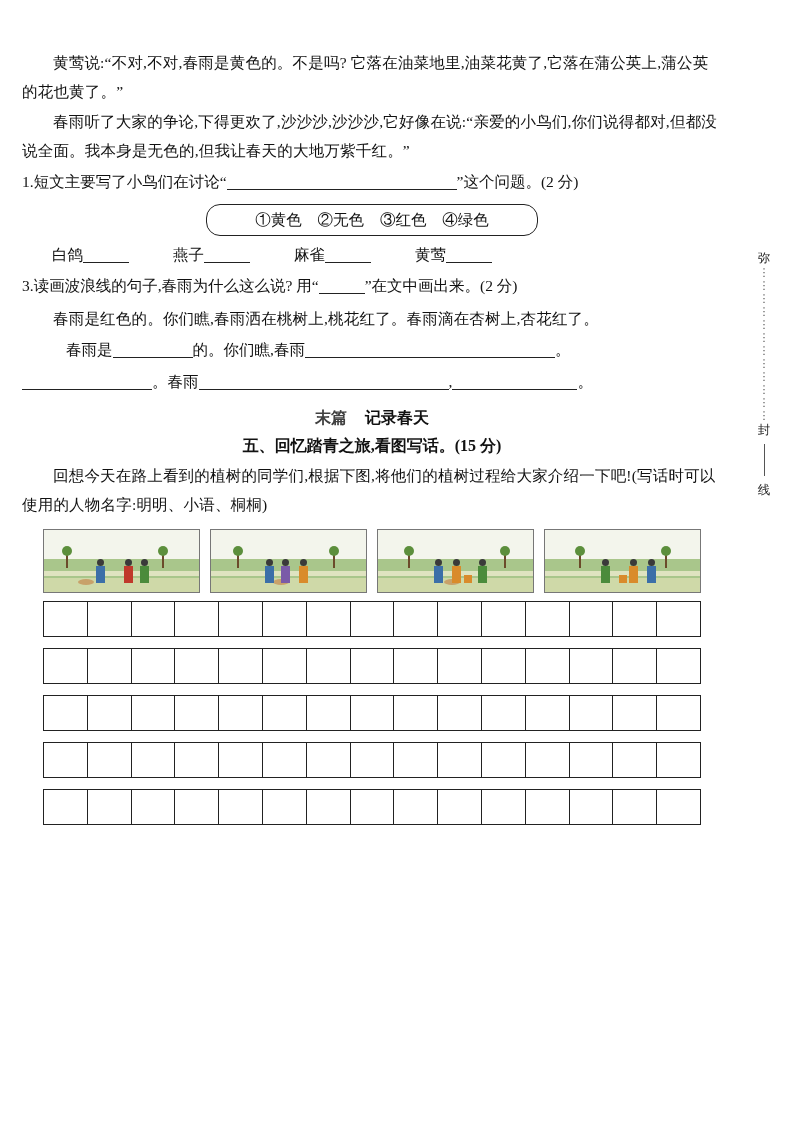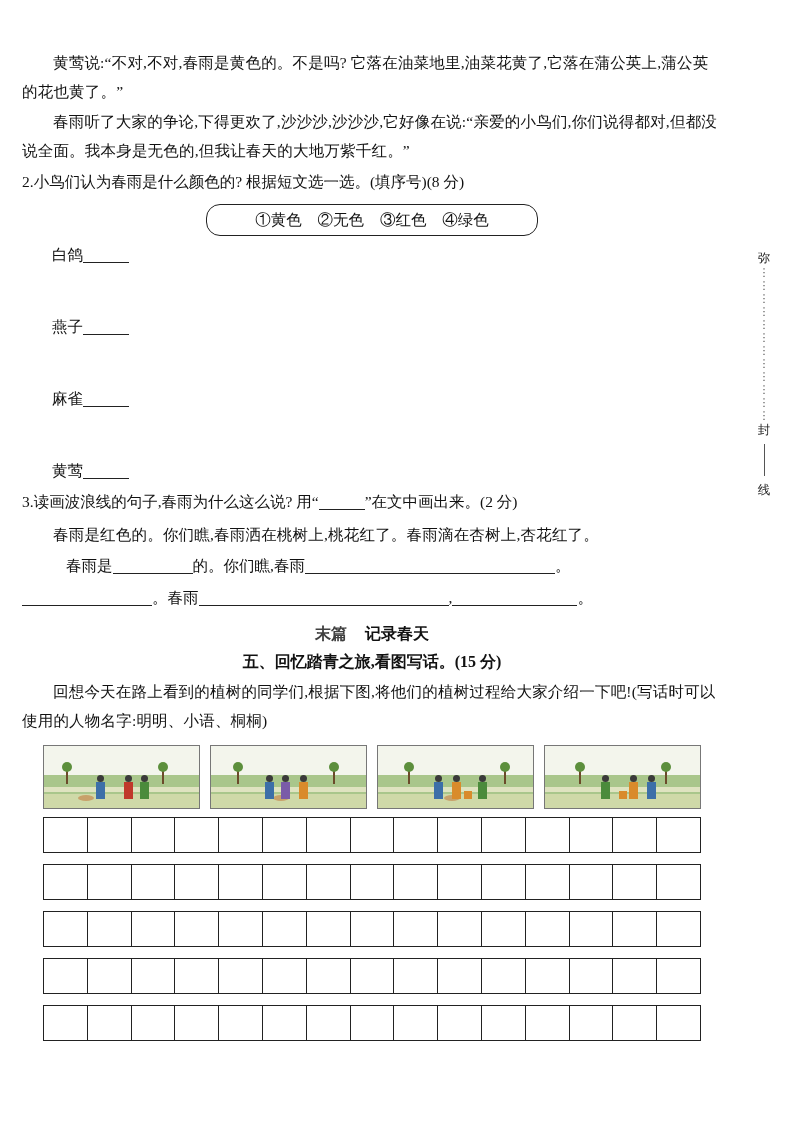--- a/index.html
+++ b/index.html
@@ -52,21 +52,20 @@
   }
   .opt{margin:0 6px;white-space:nowrap;}
   .birdrow{
     display:flex;
     justify-content:flex-start;
     gap:44px;
     font-size:15.5px;
     line-height:28px;
     margin:5px 0 2px 0;
     padding-left:30px;
-    flex-direction:column;
   }
   .bird{white-space:nowrap;}
   .bird .blank-line{width:46px;}
   .redtag{
     color:#d8232a;
     border:1px solid #d8232a;
     border-radius:9px;
     padding:0 4px;
     font-size:14.5px;
   }
@@ -162,22 +161,24 @@
 
 <div class="page">
   <div class="content">
 
     <p class="para">黄莺说:“不对,不对,春雨是黄色的。不是吗? 它落在油菜地里,油菜花黄了,它落在蒲公英上,蒲公英的花也黄了。”</p>
 
     <p class="para">
       <span>春雨听了大家的争论,下得更欢了,沙沙沙,沙沙沙,它好像在说:“亲爱的小鸟们,你们说得都对,但都没说全面。我本身是无色的,但我让春天的大地万紫千红。”</span>
     </p>
 
-
-    <div class="q">2.小鸟们认为春雨是什么颜色的? 根据短文选一选。(填序号)(8 分)</div>
+    <div class="q">
+      <span>1.短文主要写了小鸟们在讨论“</span><span class="blank-line u-long"></span><span>”这个问题。(2 分)</span>
+    </div>
+
 
     <div class="options-box">
       <span class="opt">①黄色</span>
       <span class="opt">②无色</span>
       <span class="opt">③红色</span>
       <span class="opt">④绿色</span>
     </div>
 
     <div class="birdrow">
       <span class="bird"><span>白鸽</span><span class="blank-line"></span></span>

